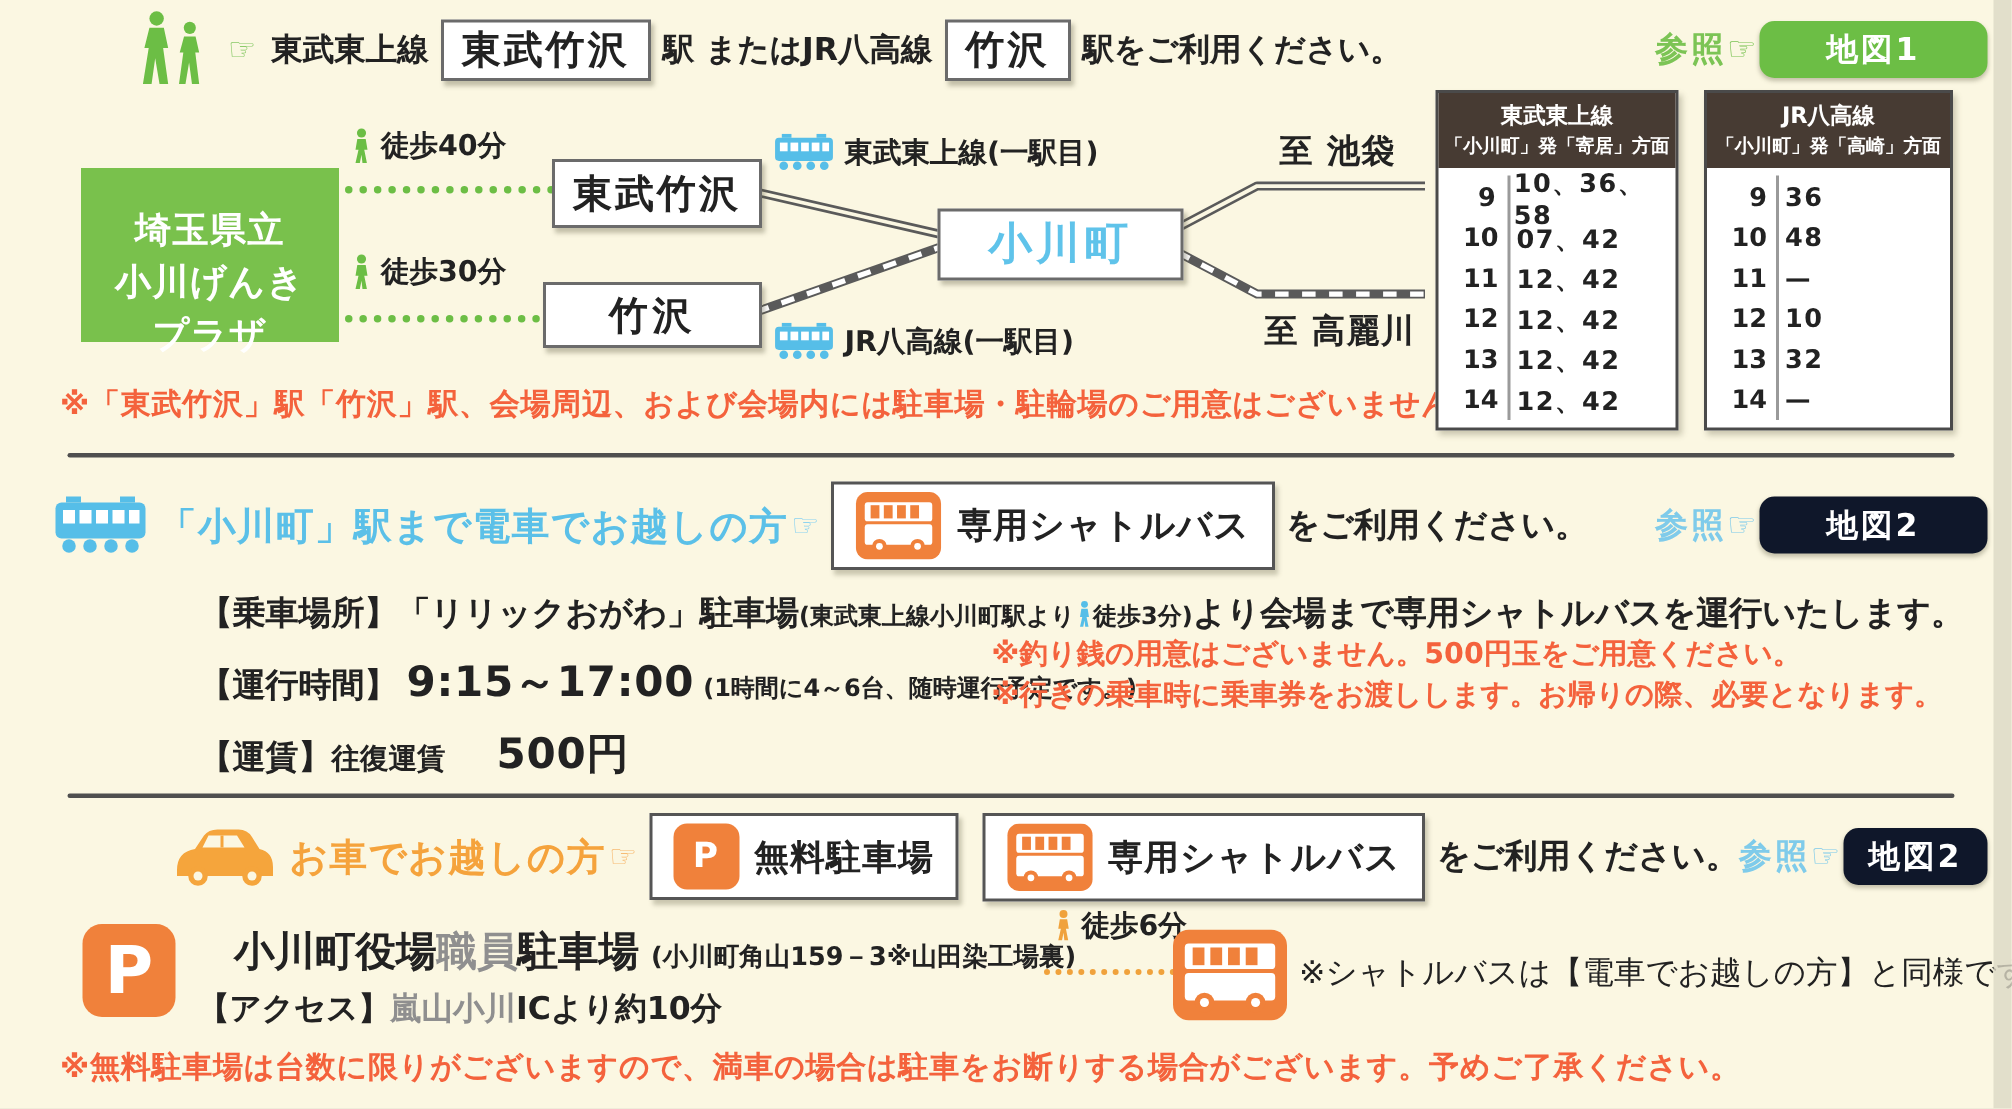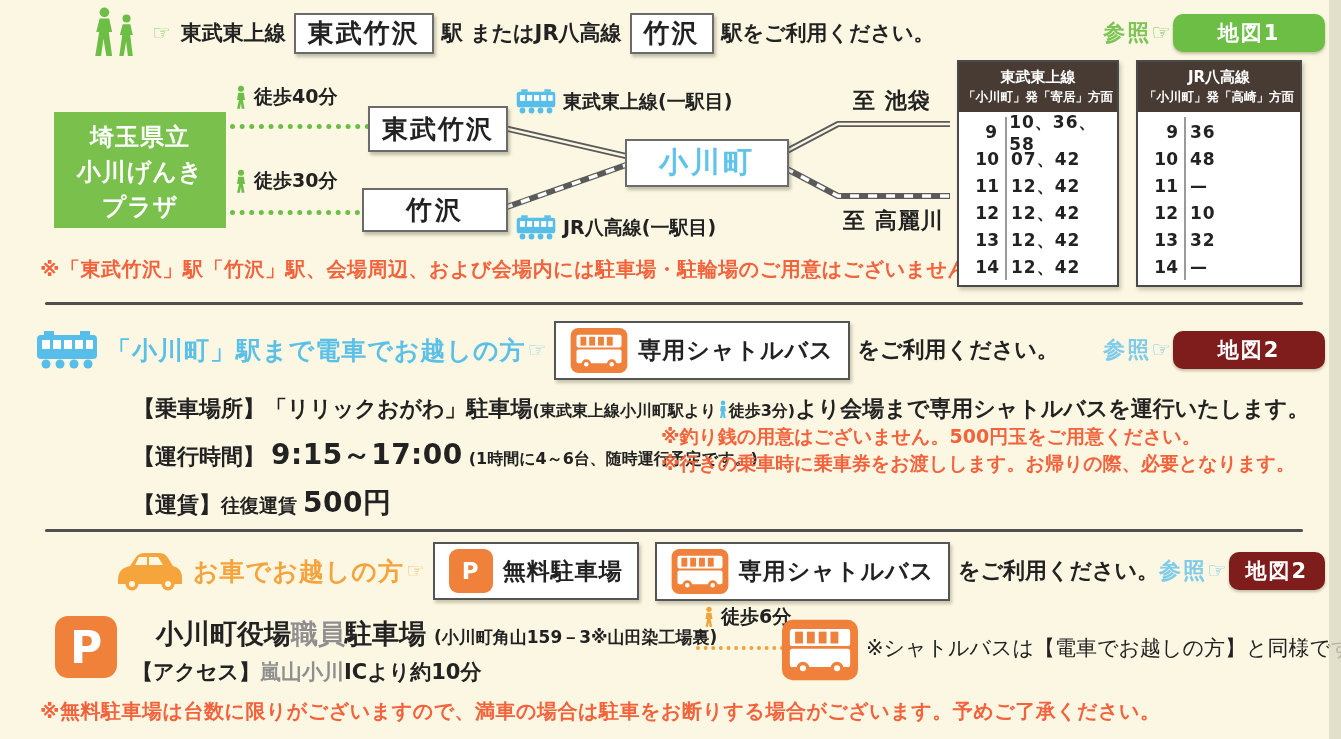--- a/index.html
+++ b/index.html
@@ -24,25 +24,25 @@
   .label-box{background:#fff;border:2px solid #555;box-shadow:2px 3px 3px rgba(90,85,60,.3);
     display:flex;align-items:center;gap:10px;padding:5px 14px;margin:0 8px;}
   .label-box span{font-size:23px;font-weight:bold;letter-spacing:1px;}
   
   .ref{font-size:22px;font-weight:bold;letter-spacing:2px;}
   .ref.g{color:#7CC455}.ref.bl{color:#7FCBEA}
   .badge{border-radius:10px;color:#fff;font-weight:bold;font-size:21px;letter-spacing:2px;
     width:152px;height:38px;display:flex;align-items:center;justify-content:center;
     box-shadow:0 2px 3px rgba(90,85,60,.35);}
   .badge.g{background:#6CBE45;}
-  .badge.bl{background:#7f1d1d;}
+  .badge.bl{background:#0f172a;}
   
   .diagram{position:absolute;left:40px;top:68px;width:912px;height:228px;}
   .venue{position:absolute;left:14px;top:44px;width:172px;height:116px;background:#79C14C;
-    color:#fff;font-weight:bold;font-size:24px;text-align:center;line-height:1.45;padding-top:8px;
+    color:#fff;font-weight:bold;font-size:24px;text-align:center;line-height:1.45;padding-top:24px;
     box-sizing:border-box;letter-spacing:1px;}
   .walk{position:absolute;display:flex;align-items:center;gap:5px;font-size:19px;font-weight:bold;}
   .dotline{position:absolute;height:0;border-top:5px dotted #6CBE45;}
   .dotline.or{border-top:4px dotted #F0A23C;}
   .hub{font-size:29px;color:#5FC3EA;letter-spacing:3px;}
   .dest{position:absolute;font-size:22px;font-weight:bold;letter-spacing:1px;}
   .lnlabel{position:absolute;display:flex;align-items:center;gap:7px;font-size:19px;font-weight:bold;}
   
   .tt{position:absolute;background:#fff;border:2px solid #4a4a4a;box-shadow:2px 3px 4px rgba(90,85,60,.3);box-sizing:border-box;}
   .tt-head{background:#473B33;color:#fff;text-align:center;font-weight:bold;line-height:1.4;padding:5px 2px 6px;}
@@ -54,21 +54,21 @@
   .tt-h{width:40px;text-align:right;}
   .tt-m{padding-left:12px;letter-spacing:1px;}
   
   .divider{position:absolute;left:45px;width:1258px;height:3px;background:#4f4f4f;border-radius:2px;}
   .rednote{position:absolute;color:#F4623C;font-weight:bold;font-size:20px;letter-spacing:.5px;white-space:nowrap;}
   .rednotes-s2{position:absolute;left:661px;top:423px;color:#F4623C;font-weight:bold;font-size:19px;line-height:1.42;white-space:nowrap;}
   .rednotes-s2 .indent{padding-left:20px;}
   
   .detail{position:absolute;display:flex;align-items:baseline;white-space:nowrap;}
   .d-label{font-size:22px;font-weight:bold;}
-  .d-big{font-size:28px;font-weight:bold;letter-spacing:.5px;}
+  .d-big{font-size:28px;font-weight:bold;letter-spacing:.5px;margin-left:28px;}
   .d-small{font-size:16px;font-weight:bold;}
   .d-sub{font-size:19px;font-weight:bold;margin-right:6px;}
   
   .p-icon{background:#F0813B;color:#fff;border-radius:9px;display:flex;align-items:center;justify-content:center;font-weight:bold;}
   .p-sm{width:44px;height:44px;font-size:30px;}
   .p-big{position:absolute;left:55px;top:616px;width:62px;height:62px;font-size:44px;border-radius:13px;}
   .gray{color:#8F8F8F;}
   .edge{position:absolute;right:0;top:0;bottom:0;width:12px;background:#DCD8C6;opacity:.8;}
   svg{display:block;}
 </style>

